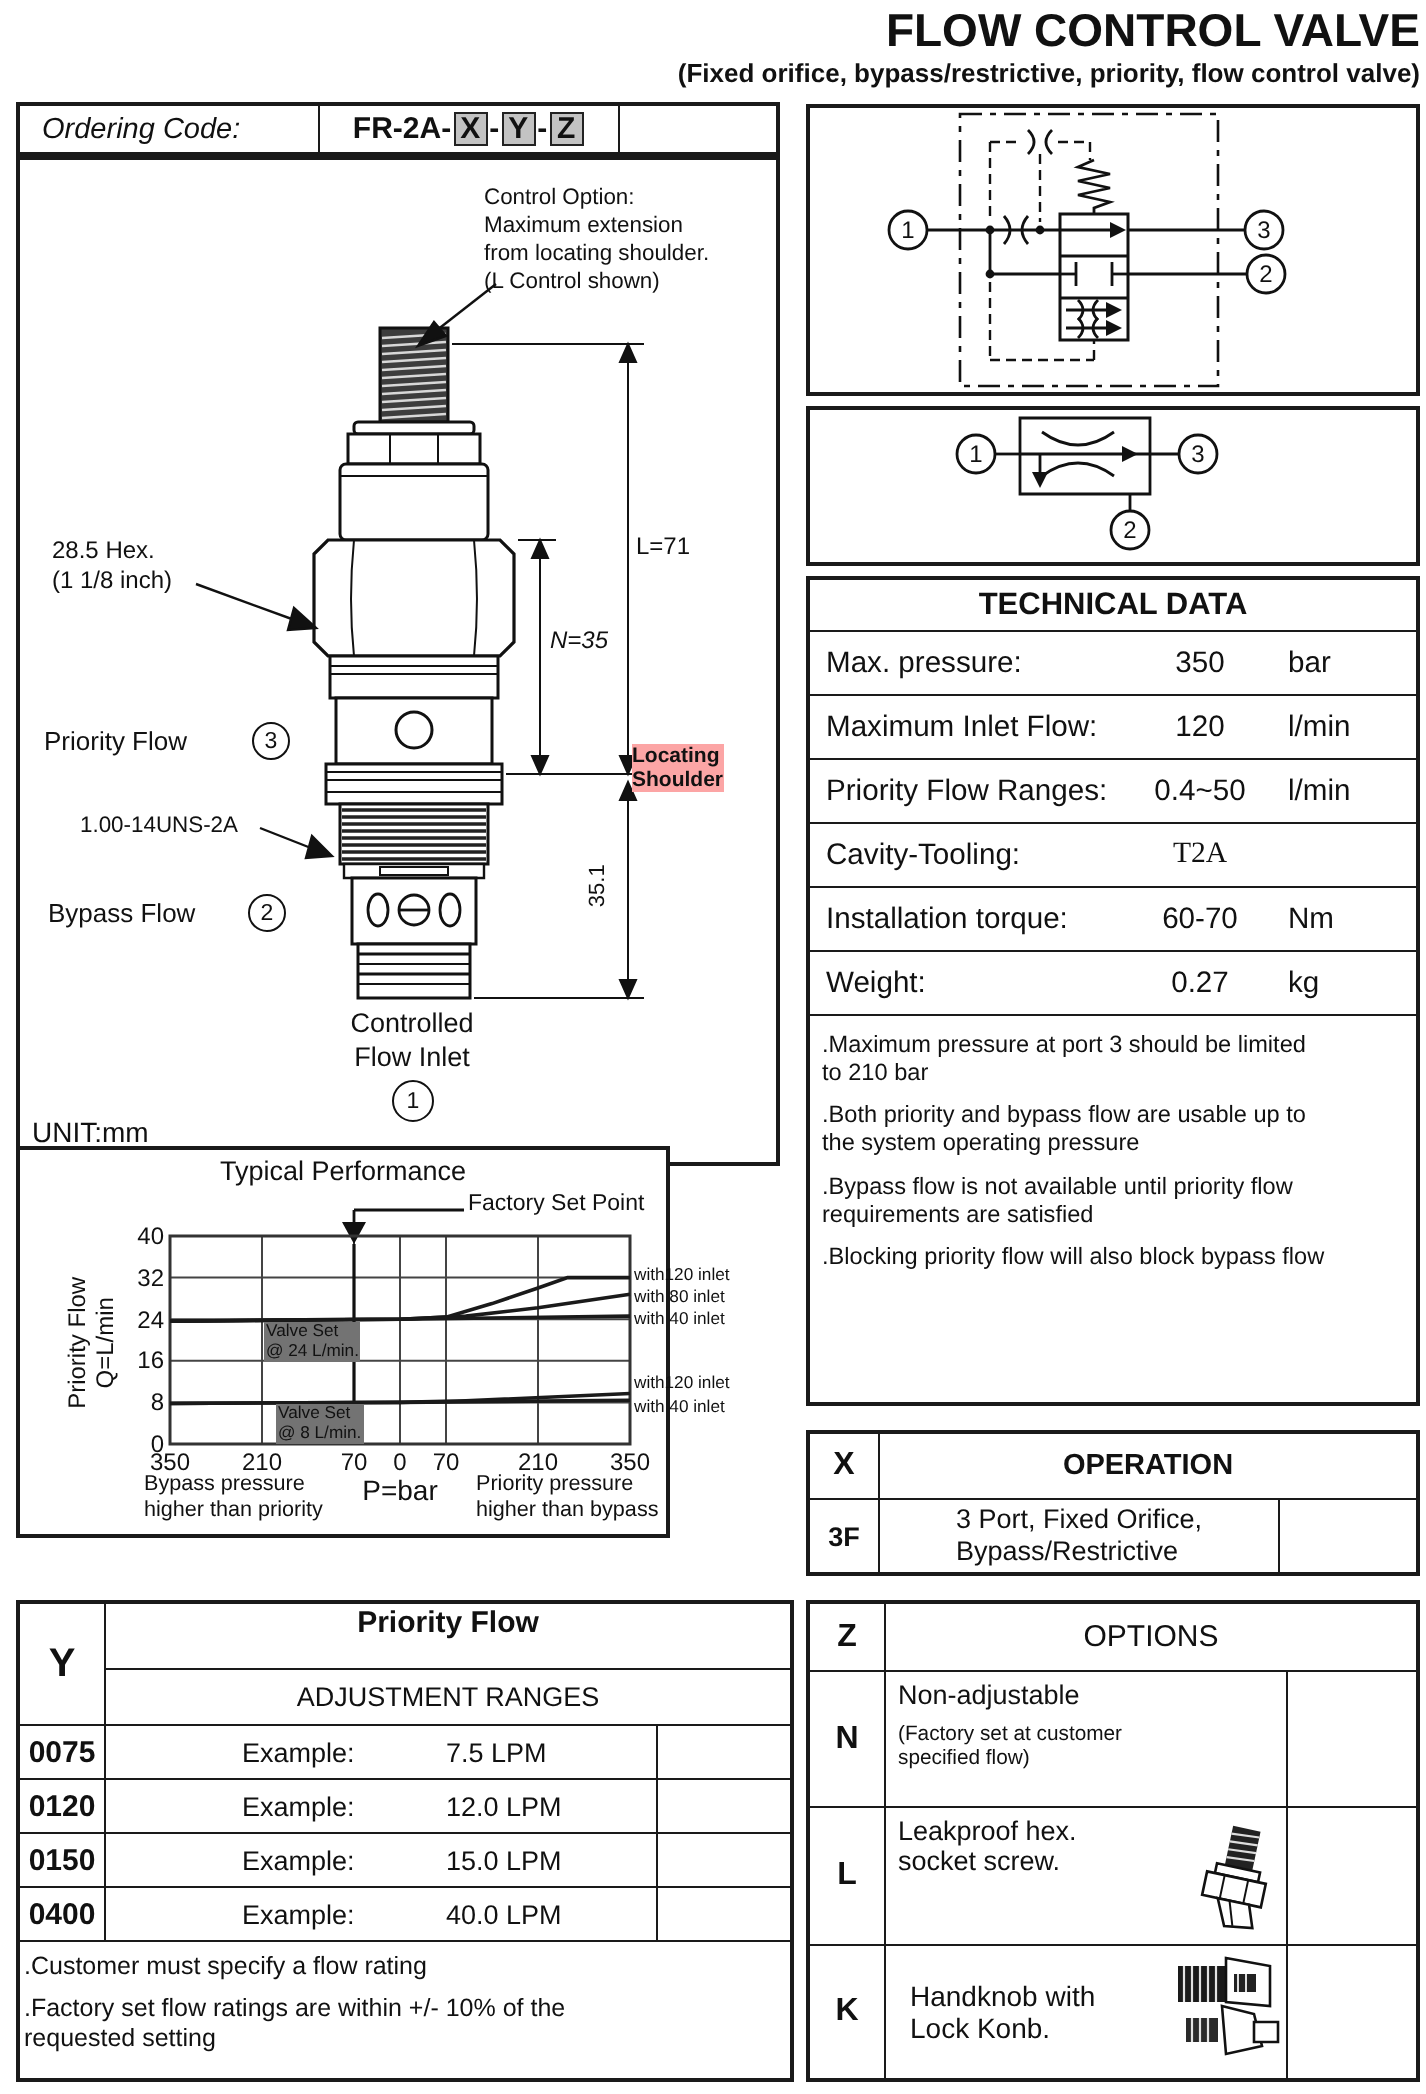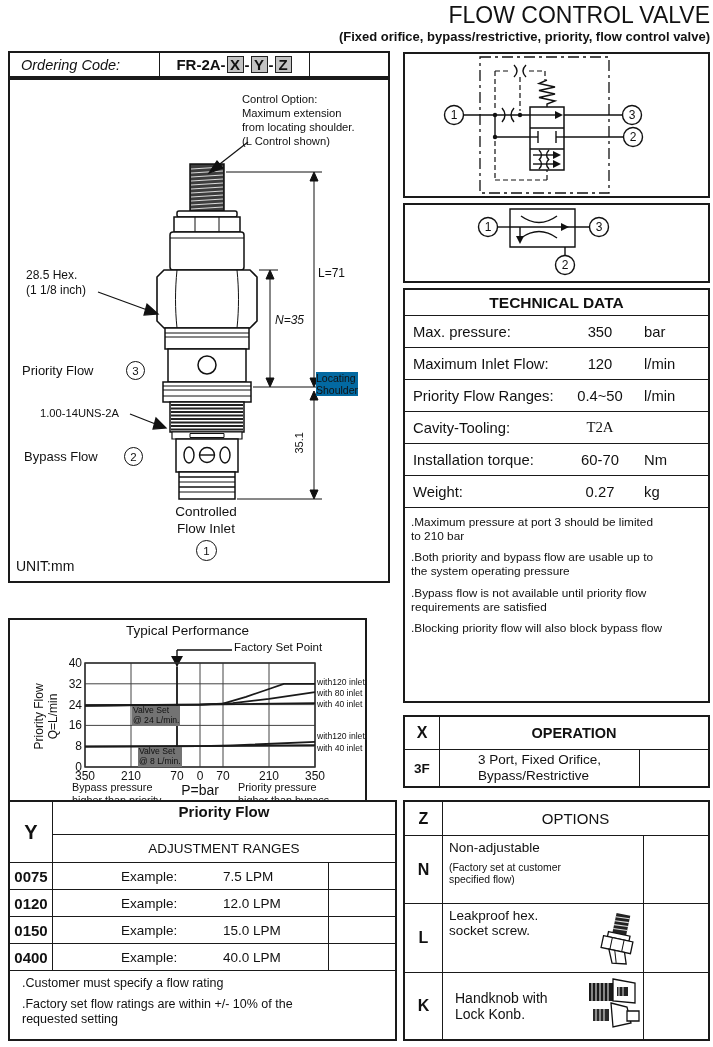--- a/index.html
+++ b/index.html
@@ -5,40 +5,40 @@
   html,body{margin:0;padding:0;background:#fff;}
   #page{position:relative;width:713px;height:1047px;background:#fff;overflow:hidden;
         font-family:"Liberation Sans",sans-serif;color:#111;}
   .box{position:absolute;border:2px solid #1a1a1a;box-sizing:border-box;background:#fff;}
   .pre{white-space:pre-line;}
   svg{display:block;}
   svg line,svg path,svg rect,svg polyline,svg ellipse,svg circle{vector-effect:non-scaling-stroke;}
 
   
   #title-block{position:absolute;top:2px;right:3px;text-align:right;}
-  #page-title{font-size:23px;font-weight:normal;letter-spacing:0px;line-height:1.15;}
+  #page-title{font-size:23px;font-weight:bold;letter-spacing:0px;line-height:1.15;}
   #page-subtitle{font-size:13px;font-weight:bold;margin-top:1px;}
 
   
   #ordering{left:8px;top:51px;width:382px;height:27px;display:flex;}
   #ordering .cell{box-sizing:border-box;height:100%;display:flex;align-items:center;}
   #oc-label{width:150px;padding-left:11px;font-size:14.5px;border-right:1.5px solid #1a1a1a;font-style:italic;}
   #oc-code{width:150px;justify-content:center;font-size:15px;font-weight:bold;border-right:1.5px solid #1a1a1a;}
   #oc-tail{flex:1;}
   .bl{display:inline-block;min-width:13px;text-align:center;background:#c3c3c3;border:1px solid #222;
       line-height:15px;padding:0 1px;margin:0 1px;}
 
   
   #drawing{left:8px;top:78px;width:382px;height:505px;}
   #drawing .lbl{position:absolute;font-size:11.2px;line-height:1.25;}
   .cnum{display:inline-flex;width:19px;height:19px;border:1.6px solid #111;border-radius:50%;
         align-items:center;justify-content:center;font-size:11.5px;background:#fff;box-sizing:border-box;}
 
   
-  #chart{left:8px;top:618px;width:359px;height:196px;}
+  #chart{left:8px;top:573px;width:327px;height:196px;}
   #chart .c-title{position:absolute;left:0;right:0;top:3px;text-align:center;font-size:13.5px;}
   #chart .c-fsp{position:absolute;left:224px;top:21px;font-size:11.5px;}
   #plot-svg{position:absolute;left:0;top:0;}
   .plotborder{fill:none;stroke:#333;stroke-width:1.5;}
   polyline[data-series]{fill:none;stroke:#1a1a1a;stroke-width:1.8;}
   .xtick{position:absolute;top:149px;width:28px;text-align:center;font-size:12px;}
   .ytick{position:absolute;left:46px;width:26px;text-align:right;font-size:12px;}
   #ylab{position:absolute;left:-26px;top:82px;width:124px;text-align:center;font-size:12px;line-height:1.2;
         transform:rotate(-90deg);}
   .ann{position:absolute;font-size:8.6px;line-height:1.15;background:#737373;padding:0 1px;}
@@ -85,21 +85,21 @@
   #ytab .yh1{height:33px;text-align:center;border-bottom:1px solid #1a1a1a;box-sizing:border-box;padding-top:2px;}
   #ytab .yh1 .t{font-size:15px;font-weight:bold;line-height:1.1;}
   #ytab .yh1 .s{font-size:11px;line-height:1.0;}
   #ytab .yh2{height:27px;display:flex;align-items:center;justify-content:center;font-size:13.5px;}
   .yrow{display:flex;height:27px;border-bottom:1px solid #1a1a1a;box-sizing:border-box;}
   .yrow .code{width:42px;display:flex;align-items:center;justify-content:center;font-weight:bold;
               font-size:15px;border-right:1.5px solid #1a1a1a;}
   .yrow .body{width:275px;display:flex;align-items:center;padding-left:68px;box-sizing:border-box;font-size:13.5px;}
   .yrow .body .ex{width:102px;}
   .yrow .tailc{flex:1;border-left:1px solid #1a1a1a;}
-  #ynotes{padding:5px 6px 0 12px;}
+  #ynotes{padding:5px 6px 0 2px;}
   #ynotes .note{font-size:12.5px;line-height:1.18;margin-bottom:6px;}
 
   
   #ztab{left:403px;top:800px;width:307px;height:241px;display:flex;flex-direction:column;}
   #ztab .hdr{height:34px;display:flex;border-bottom:1.5px solid #1a1a1a;}
   #ztab .hdr .c1{width:37px;display:flex;align-items:center;justify-content:center;font-weight:bold;
                  font-size:16px;border-right:1.5px solid #1a1a1a;}
   #ztab .hdr .c2{flex:1;display:flex;align-items:center;justify-content:center;font-weight:normal;font-size:15px;}
   .zrow{display:flex;border-bottom:1px solid #1a1a1a;box-sizing:border-box;}
   .zrow:last-child{border-bottom:none;}
@@ -240,21 +240,21 @@
     <div class="lbl" style="left:12px;top:283px;font-size:13px;">Priority Flow</div>
     <span class="cnum" style="position:absolute;left:116px;top:281px;">3</span>
     <div class="lbl" style="left:30px;top:326px;">1.00-14UNS-2A</div>
     <div class="lbl" style="left:14px;top:369px;font-size:13px;">Bypass Flow</div>
     <span class="cnum" style="position:absolute;left:114px;top:367px;">2</span>
     <div class="lbl pre" style="left:150px;top:424px;width:92px;font-size:13.5px;text-align:center;">Controlled
 Flow Inlet</div>
     <span class="cnum" style="position:absolute;left:186px;top:460px;width:21px;height:21px;">1</span>
     <div class="lbl" style="left:308px;top:186px;font-size:12px;">L=71</div>
     <div class="lbl" style="left:265px;top:233px;font-size:12px;background:#fff;font-style:italic;">N=35</div>
-    <div class="lbl pre" style="left:306px;top:292px;font-size:10.5px;line-height:1.15;background:#0369a1;">Locating
+    <div class="lbl pre" style="left:306px;top:292px;font-size:10.5px;line-height:1.15;background:#fca5a5;font-weight:bold;">Locating
 Shoulder</div>
     <div class="lbl" style="left:279px;top:356px;font-size:11px;transform:rotate(-90deg);background:#fff;">35.1</div>
     <div class="lbl" style="left:6px;top:478px;font-size:14px;">UNIT:mm</div>
   </div>
 
   <div class="box" style="left:403px;top:52px;width:307px;height:146px;">
     <svg width="303" height="142" viewBox="0 0 303 142">
       <g fill="none" stroke="#111" stroke-width="1.4">
         <rect x="75" y="3" width="129" height="136" stroke-dasharray="11 4 3 4" stroke-width="1.3"></rect>
 

